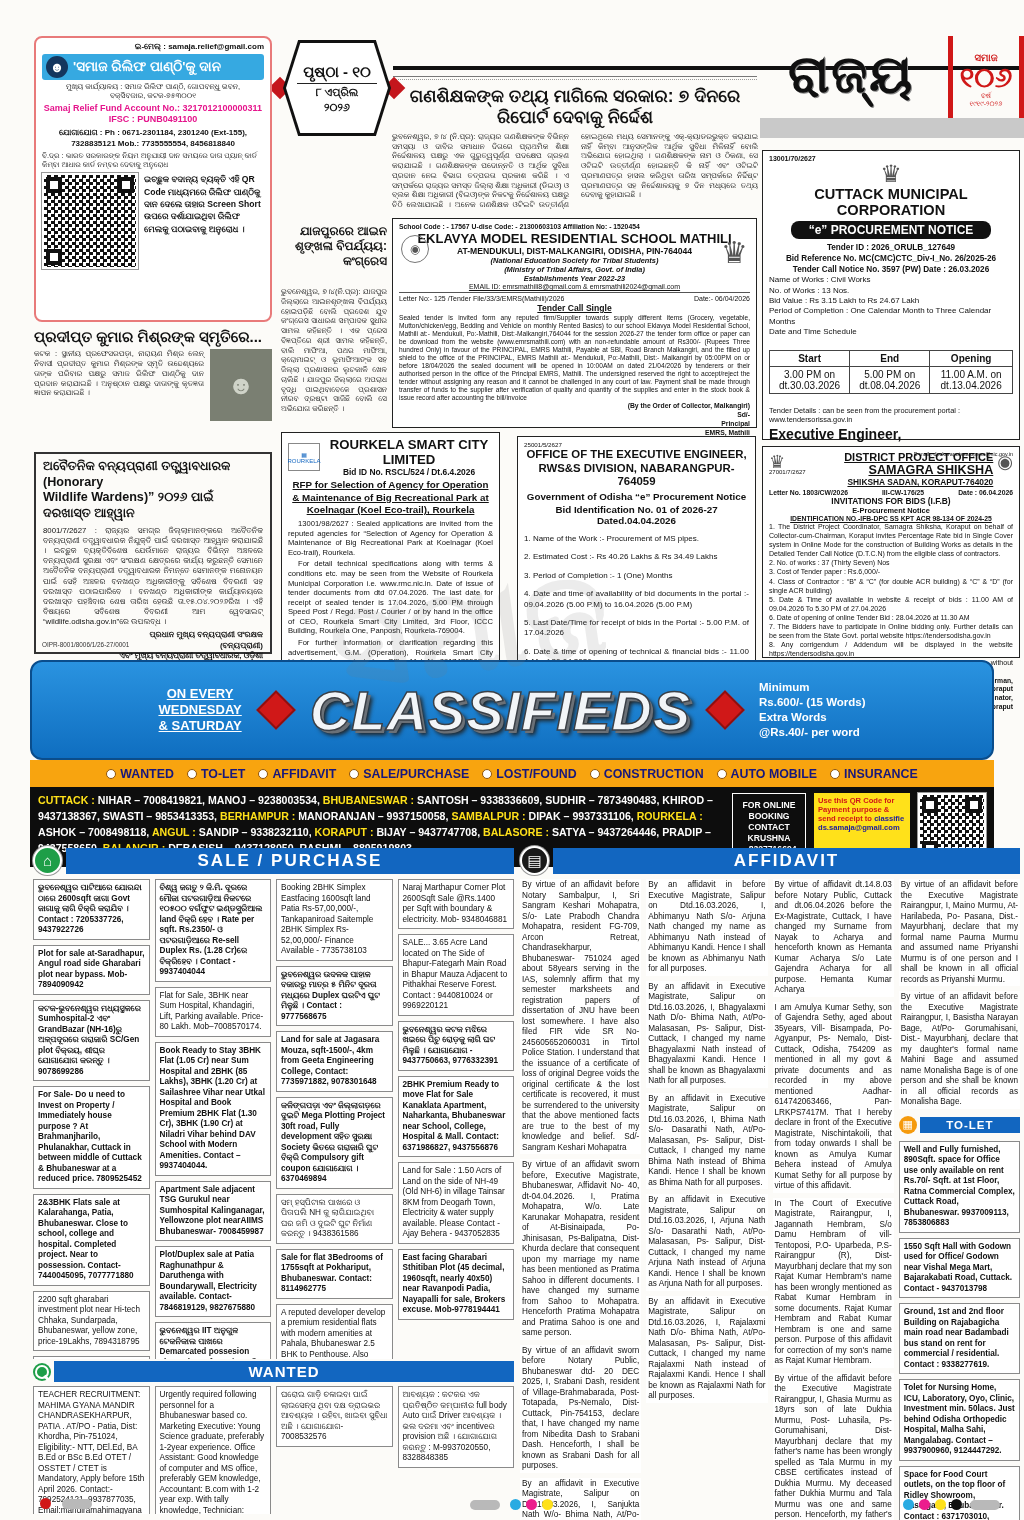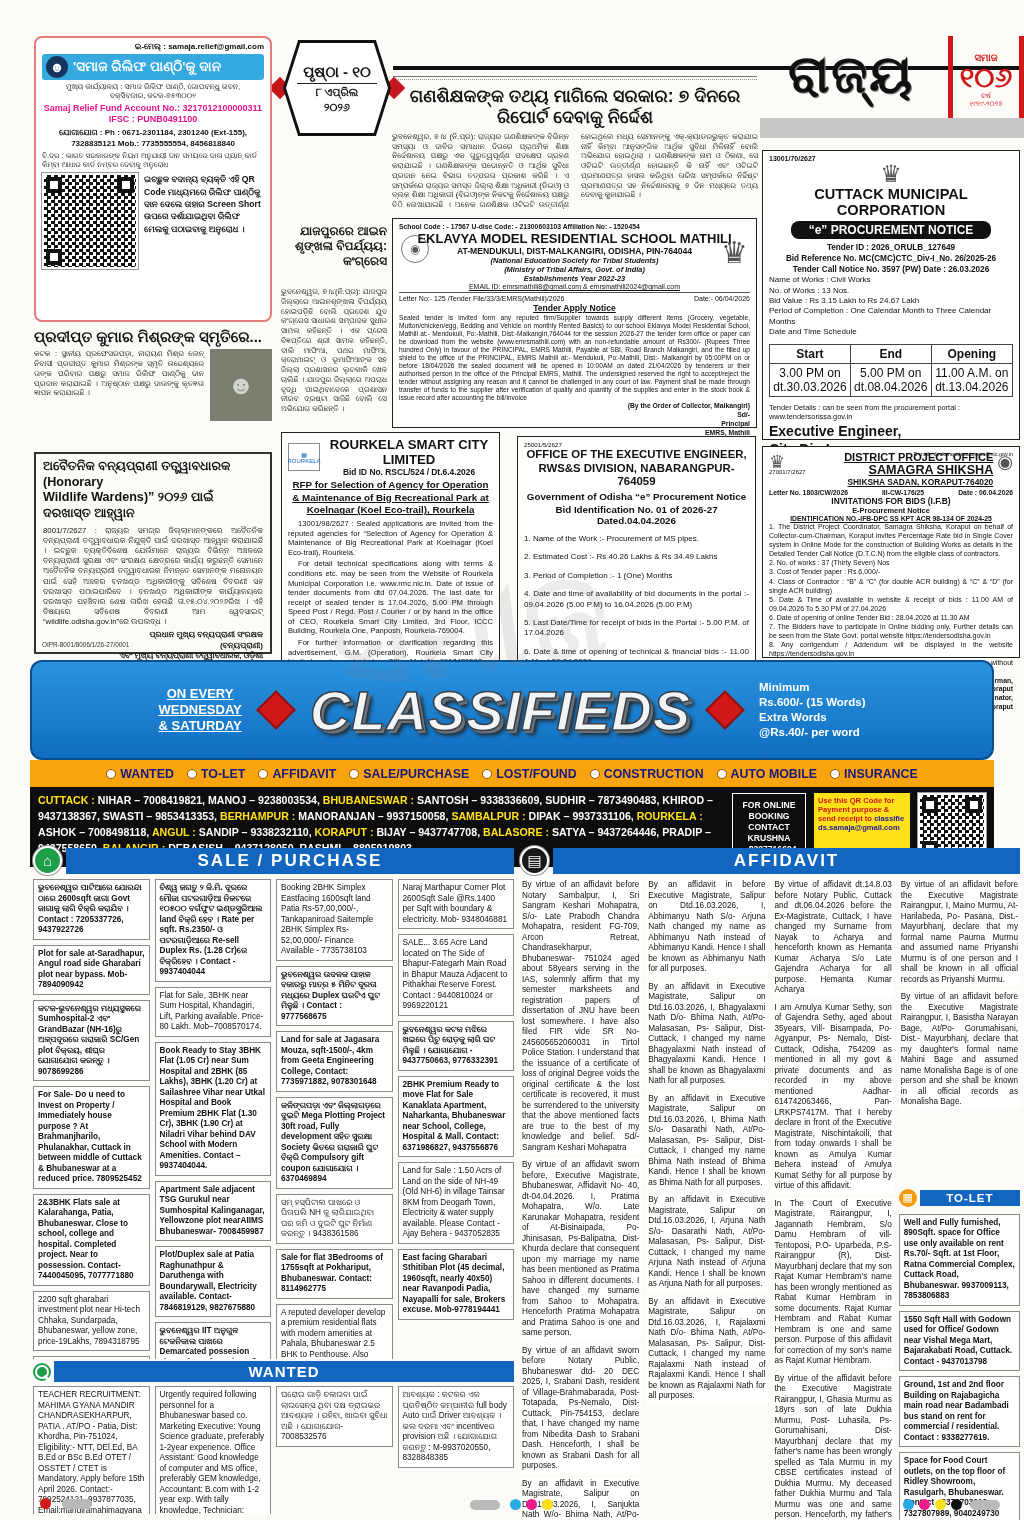--- a/index.html
+++ b/index.html
@@ -86,21 +86,21 @@
   .rwss .gl{text-align:center;font-weight:bold;font-size:9.8px;margin-top:2px;}
   .rwss .ln{font-size:7.5px;line-height:1.3;margin-top:8px;text-align:justify;}
   .rwss .sg{text-align:right;font-weight:bold;font-size:8.4px;line-height:1.3;margin-top:2px;}
   .cmc{left:762px;top:150px;width:258px;height:290px;font-size:8px;}
   .cmc .code{font-size:7px;font-weight:bold;}
   .cmc .crest{text-align:center;font-size:24px;color:#555;line-height:1;}
   .cmc .nm{text-align:center;font-weight:bold;font-size:14.6px;line-height:1.1;}
   .cmc .pill{margin:3px auto;background:#111;color:#fff;font-weight:bold;font-size:12px;text-align:center;border-radius:8px;width:200px;padding:2px 0;}
   .cmc .bl{text-align:center;font-weight:bold;font-size:8.2px;line-height:1.35;}
   .cmc .ln{font-size:7.4px;line-height:1.35;}
-  .cmc table{width:100%;border-collapse:collapse;margin:6px 0;font-size:12px;}
+  .cmc table{width:100%;border-collapse:collapse;margin:12px 0;font-size:10px;}
   .cmc th,.cmc td{border:1px solid #444;text-align:center;padding:2px;}
   .cmc .ft{font-size:7.4px;line-height:1.3;}
   .cmc .sg{text-align:left;font-weight:bold;font-size:14px;line-height:1.3;}
   .samagra{left:762px;top:446px;width:258px;height:212px;font-size:7px;}
   .samagra .hd{display:flex;align-items:flex-start;gap:4px;}
   .samagra .crest{font-size:18px;color:#555;}
   .samagra .nmw{flex:1;text-align:right;text-decoration:underline;}
   .samagra .nm1{font-weight:bold;font-size:11px;}
   .samagra .nm2{font-weight:bold;font-size:12.6px;}
   .samagra .nm3{font-weight:bold;font-size:8.4px;}
@@ -231,21 +231,21 @@
     <div class="nm">EKLAVYA MODEL RESIDENTIAL SCHOOL MATHILI</div>
     <div class="ad1">AT-MENDUKULI, DIST-MALKANGIRI, ODISHA, PIN-764044</div>
     <div class="it">(National Education Society for Tribal Students)</div>
     <div class="it">(Ministry of Tribal Affairs, Govt. of India)</div>
     <div class="it">Establishments Year 2022-23</div>
     <div class="eml">EMAIL ID: emrsmathili8@gmail.com &amp; emrsmathili2024@gmail.com</div>
     <div class="lrow">
         <span>Letter No:- 125  /Tender File/33/3/EMRS(Mathili)/2026</span>
         <span>Date:- 06/04/2026</span>
       </div>
-    <div class="tcn">Tender Apply Notice</div>
+    <div class="tcn">Tender Call Single</div>
     <div class="bd">Sealed tender is invited form any reputed firm/Supplier towards supply different items (Grocery, vegetable, Mutton/chicken/egg, Bedding and Vehicle on monthly Rented Basics) to our school Eklavya Model Residential School, Mathili at:- Mendukuli, Po:-Mathili, Dist:-Malkangiri,764044 for the session 2026-27 the tender form office or paper can be download from the website (www.emrsmathili.com) with an non-refundable amount of Rs300/- (Rupees Three hundred Only) in favour of the PRINCIPAL, EMRS Mathili, Payable at SBI, Road Branch Malkangiri, and the filled up shield to the office of the PRINCIPAL, EMRS Mathili at:- Mendukuli, Po:-Mathili, Dist:- Malkangiri by 05:00PM on or before 18/04/2026 the sealed document will be opened in 10:00AM on dated 21/04/2026 by tenderers or their authorised person in the office of the Principal EMRS, Mathili. The undersigned reserved the right to accept/reject the tender without assigning any reason and it cannot be challenged in any court of law. Payment shall be made through transfer of funds to the supplier after verification of quality and quantity of the supplies and enter in the stock book &amp; issue record after accounting the bill/invoice</div>
     <div class="sg"><span>(By the Order of Collector, Malkangiri)</span><br><span>Sd/-</span><br><span>Principal</span><br><span>EMRS, Mathili</span></div>
   </div>
 
   <div class="abs nbox rourkela">
     <div class="hd">
       <div class="lg">
           <span>▦</span>
           <span>ROURKELA</span>
         </div>
@@ -482,20 +482,21 @@
             <div class="ad nb">By virtue of an affidavit before the Executive Magistrate Rairangpur, I, Basistha Narayan Bage, At/Po- Gorumahisani, Dist.- Mayurbhanj, declare that my daughter's formal name Mahini Bage and assumed name Monalisha Bage is of one person and she shall be known in all official records as Monalisha Bage.</div>
           </div>
         <div class="mini-h">
           <div class="mini-ic orange">▦</div>
           <div class="mini-bar">TO-LET</div>
         </div>
         <div class="col" style="gap:5px;">
             <div class="ad b">Well and Fully furnished, 890Sqft. space for Office use only available on rent Rs.70/- Sqft. at 1st Floor, Ratna Commercial Complex, Cuttack Road, Bhubaneswar. 9937009113, 7853806883</div>
             <div class="ad b">1550 Sqft Hall with Godown used for Office/ Godown near Vishal Mega Mart, Bajarakabati Road, Cuttack. Contact - 9437013798</div>
             <div class="ad b">Ground, 1st and 2nd floor Building on Rajabagicha main road near Badambadi bus stand on rent for commercial / residential. Contact : 9338277619.</div>
+            <div class="ad b">Tolet for Nursing Home, ICU, Laboratory, Oyo, Clinic, Investment min. 50lacs. Just behind Odisha Orthopedic Hospital, Malha Sahi, Mangalabag. Contact – 9937900960, 9124447292.</div>
             <div class="ad b">Space for Food Court outlets, on the top floor of Ridley Showroom, Rasulgarh, Bhubaneswar. Contact : 6371703010, 7327807989, 9040249730</div>
           </div>
       </div>
     </div>
   </div>
 
   <div class="dotm" style="left:40px;top:1498px;background:#d01818;"></div>
   <div class="oval" style="left:62px;top:1499px;"></div>
   <div class="oval" style="left:470px;top:1500px;"></div>
   <div class="dotm" style="left:510px;top:1499px;background:#29abe2;"></div>

